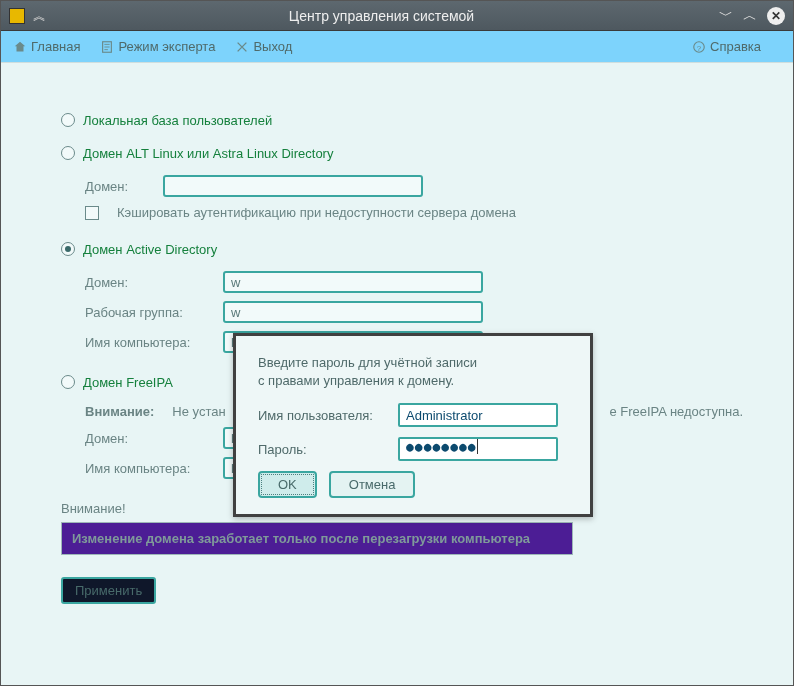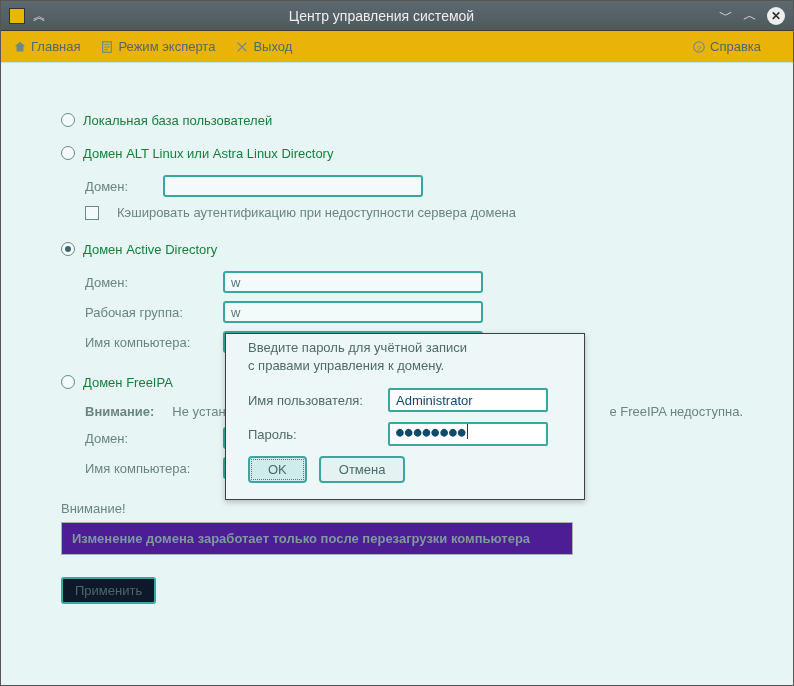--- a/index.html
+++ b/index.html
@@ -44,21 +44,21 @@
   .titlebar .wbtn { margin-left: 10px; color: #ddd; cursor: pointer; font-size: 14px; }
   .titlebar .close {
     width: 18px; height: 18px; border-radius: 50%;
     background: #eee; color: #333;
     display: flex; align-items: center; justify-content: center;
     font-weight: bold; font-size: 12px;
     margin-left: 10px;
   }
   .toolbar {
     height: 32px;
-    background: #eab308;
+    background: #7dd3fc;
     display: flex;
     align-items: center;
     padding: 0 12px;
     border-bottom: 1px solid #cfdede;
     color: #4f6a6a;
   }
   .toolbar .item {
     display: flex; align-items: center; gap: 4px;
     margin-right: 20px;
     cursor: pointer;
@@ -130,27 +130,27 @@
     padding:4px 12px;
     border-radius:3px;
     cursor:pointer;
     font-size:13px;
   }
   .bold { font-weight:600; }
 
   
   .dialog {
     position:absolute;
-    left: 224px;
+    left: 232px;
     top: 270px;
     width: 360px;
     background: #eef7f7;
-    border:1px solid #404040;
+    border:3px solid #404040;
     box-shadow: 0 2px 6px rgba(0,0,0,0.25);
-    padding: 5px 22px 16px 22px;
+    padding: 18px 22px 16px 22px;
     color:#4f6a6a;
   }
   .dialog-text { margin-bottom: 14px; line-height:1.35; }
   .dialog-row { display:flex; align-items:center; gap:10px; margin-bottom:10px; }
   .dialog-row label { width:130px; font-size:13px; }
   .dialog-field {
     border:2px solid #3aa6a0;
     border-radius:2px;
     background:#fff;
     height:24px;

